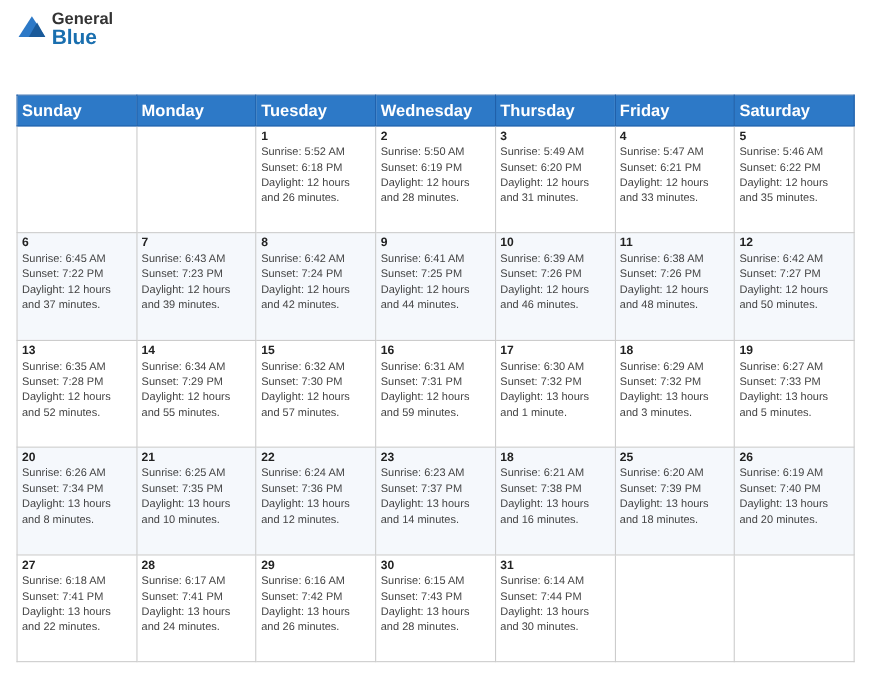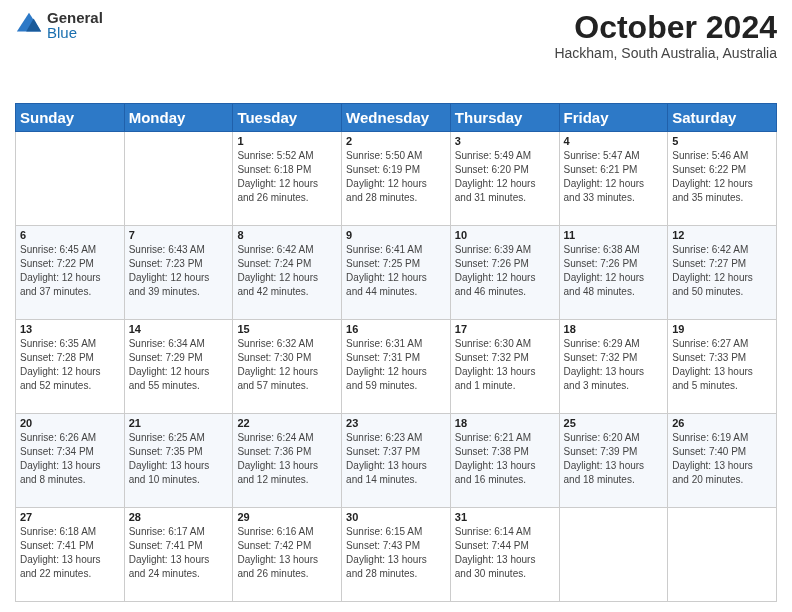--- a/index.html
+++ b/index.html
@@ -33,22 +33,22 @@
       display: flex;
       flex-direction: column;
       line-height: 1;
     }
     .logo-general {
       font-size: 15px;
       font-weight: bold;
       color: #333;
     }
     .logo-blue {
-      font-size: 15px;
-      font-weight: normal;
+      font-size: 19px;
+      font-weight: bold;
       color: #1a6faf;
     }
     .logo-icon {
       width: 28px;
       height: 28px;
     }
     .title-block {
       text-align: right;
     }
     .title-month {
@@ -113,24 +113,20 @@
     <div class="logo">
       <svg class="logo-icon" viewBox="0 0 30 30">
         <polygon points="15,2 28,22 2,22" fill="#2d79c7"></polygon>
         <polygon points="20,8 28,22 12,22" fill="#1a5a9a"></polygon>
       </svg>
       <div class="logo-text">
         <span class="logo-general">General</span>
         <span class="logo-blue">Blue</span>
       </div>
     </div>
-    <div class="title-block">
-      <div class="title-month">October 2024</div>
-      <div class="title-location">Hackham, South Australia, Australia</div>
-    </div>
   </div>
 
   <table class="calendar">
     <thead>
       <tr class="header-row">
         <th>Sunday</th>
         <th>Monday</th>
         <th>Tuesday</th>
         <th>Wednesday</th>
         <th>Thursday</th>

